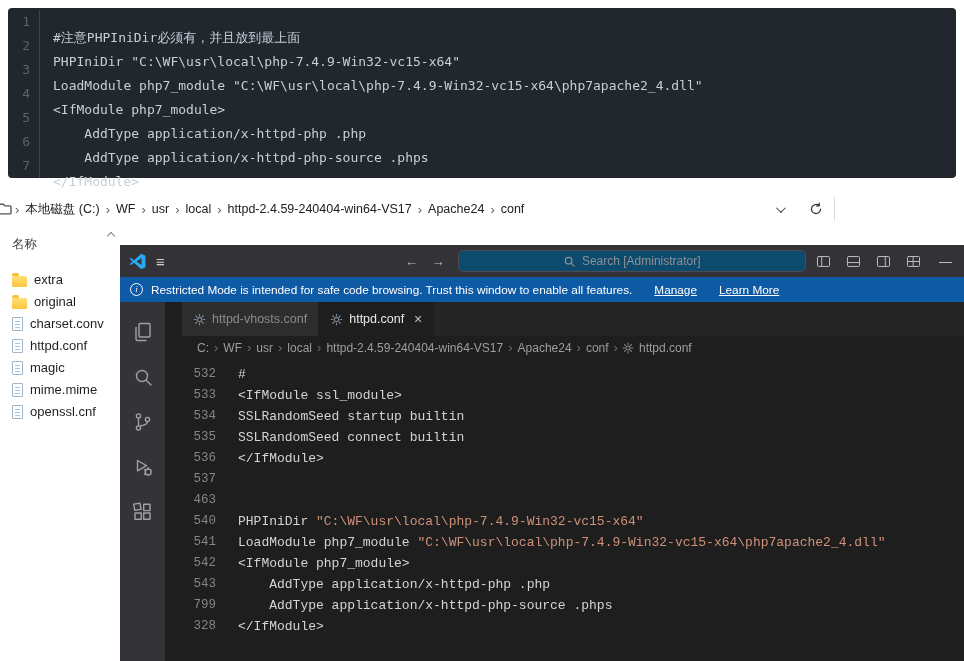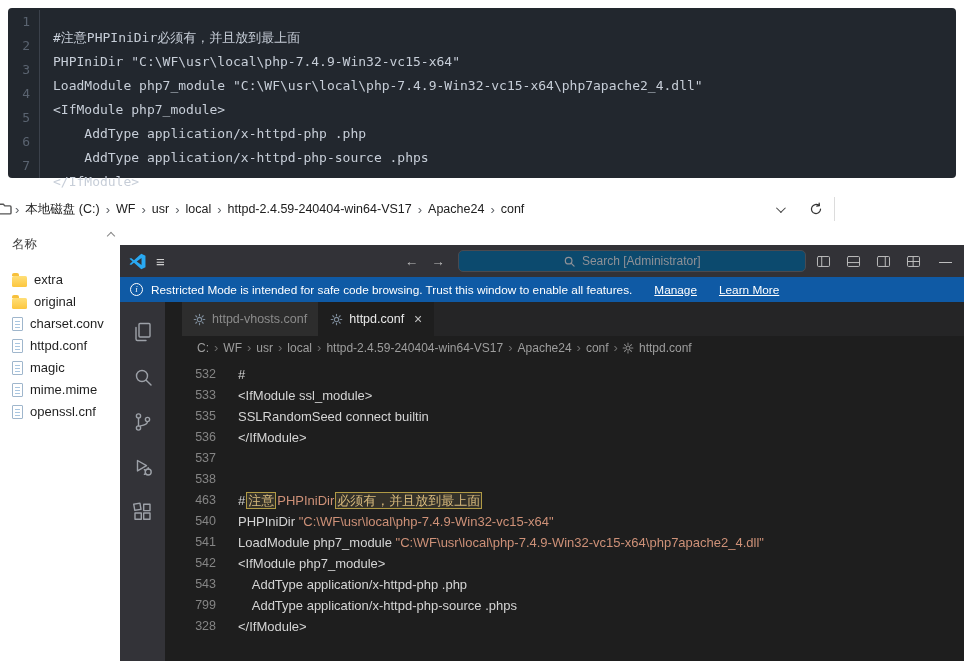--- a/index.html
+++ b/index.html
@@ -68,21 +68,21 @@
   .tab .gear { width:13px; height:13px; color:#7d8b99; display:flex; }
   .tab .gear svg { width:13px; height:13px; }
   .tab-close { margin-left:4px; font-size:14px; color:#c3c3c3; }
 
   .crumbbar { height:23px; flex:none; display:flex; align-items:center; padding-left:14px; font-size:12px; color:#9d9d9d; }
   .crumbbar .crumb { padding:0 1px; }
   .crumbbar .crumb-sep { color:#6c6c6c; padding:0 4px; }
   .crumbbar .gear { width:12px; height:12px; color:#8a8a8a; margin-right:4px; display:inline-flex; }
   .crumbbar .gear svg { width:12px; height:12px; }
 
-  .editor { flex:1; padding-top:5px; font-family:Liberation Sans, sans-serif; font-size:13px; overflow:hidden; }
+  .editor { flex:1; padding-top:5px; font-family:Liberation Mono, monospace; font-size:13px; overflow:hidden; }
   .e-row { display:flex; height:21px; line-height:21px; }
   .e-ln { width:48px; flex:none; text-align:right; padding-right:14px; color:#858585; font-size:12.5px; }
   .e-code { white-space:pre; margin-left:8px; }
   .seg-plain { color:#d4d4d4; }
   .seg-string { color:#ce9178; }
   .seg-orange { color:#ce9178; }
   .seg-hl-box { color:#d7ba7d; border:1px solid #b09a45; background:rgba(215,186,125,0.12); padding:0 1px; margin:0 1px; }
 </style>
 </head>
 <body>
@@ -313,38 +313,37 @@
       <div class="editor" id="editor-lines">
           <div class="e-row">
             <span class="e-ln">532</span>
             <span class="e-code"><span class="seg-plain">#</span></span>
           </div>
           <div class="e-row">
             <span class="e-ln">533</span>
             <span class="e-code"><span class="seg-plain">&lt;IfModule ssl_module&gt;</span></span>
           </div>
           <div class="e-row">
+            <span class="e-ln">534</span>
+            <span class="e-code"><span class="seg-plain">SSLRandomSeed startup builtin</span></span>
+          </div>
+          <div class="e-row">
             <span class="e-ln">535</span>
             <span class="e-code"><span class="seg-plain">SSLRandomSeed connect builtin</span></span>
           </div>
           <div class="e-row">
             <span class="e-ln">536</span>
             <span class="e-code"><span class="seg-plain">&lt;/IfModule&gt;</span></span>
           </div>
           <div class="e-row">
             <span class="e-ln">537</span>
             <span class="e-code"></span>
           </div>
           <div class="e-row">
-            <span class="e-ln">538</span>
-            <span class="e-code"></span>
-          </div>
-          <div class="e-row">
             <span class="e-ln">463</span>
-            <span class="e-code"><span class="seg-plain">#</span><span class="seg-hl-box">注意</span><span class="seg-orange">PHPIniDir</span><span class="seg-hl-box">必须有，并且放到最上面</span></span>
           </div>
           <div class="e-row">
             <span class="e-ln">540</span>
             <span class="e-code"><span class="seg-plain">PHPIniDir </span><span class="seg-string">"C:\WF\usr\local\php-7.4.9-Win32-vc15-x64"</span></span>
           </div>
           <div class="e-row">
             <span class="e-ln">541</span>
             <span class="e-code"><span class="seg-plain">LoadModule php7_module </span><span class="seg-string">"C:\WF\usr\local\php-7.4.9-Win32-vc15-x64\php7apache2_4.dll"</span></span>
           </div>
           <div class="e-row">

